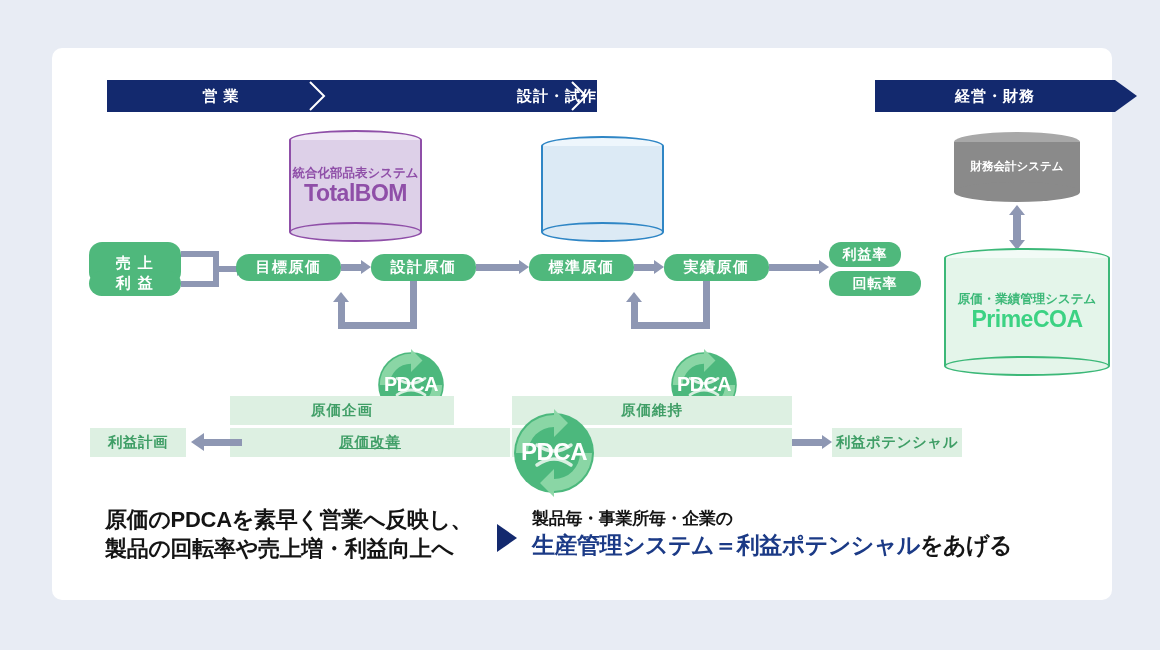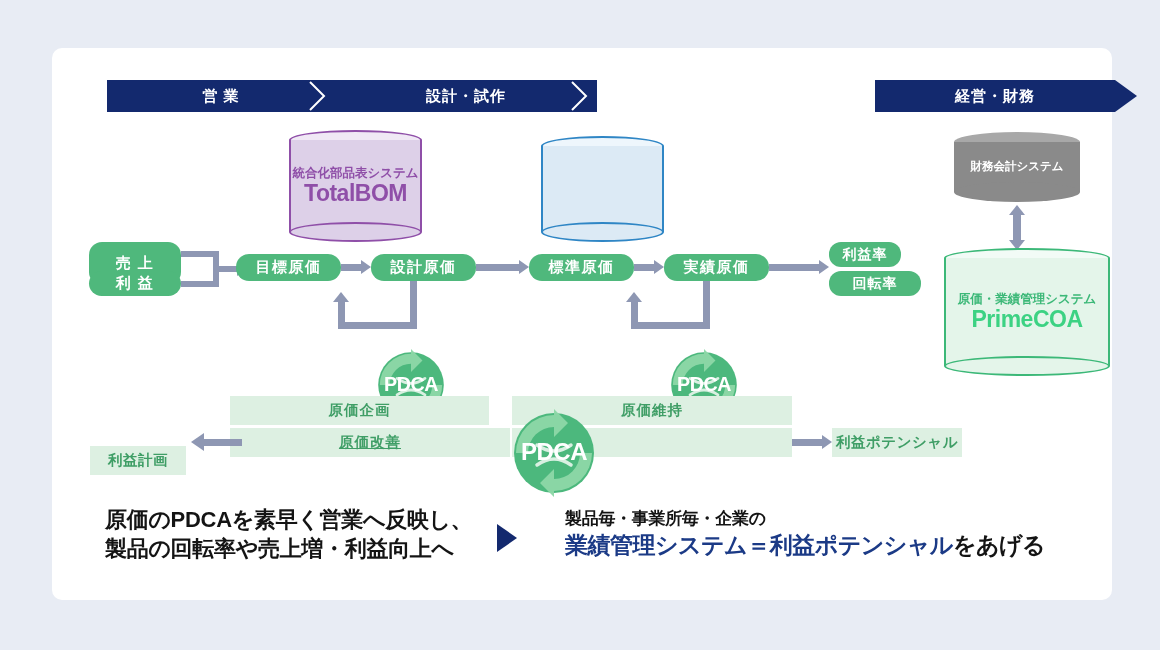--- a/index.html
+++ b/index.html
@@ -117,42 +117,42 @@
   .cap-left{
     position:absolute;left:105px;top:505px;width:390px;
     color:#141414;font-weight:bold;font-size:22px;line-height:1.33;
     letter-spacing:-0.3px;
   }
   .cap-tri{
     position:absolute;left:497px;top:524px;width:0;height:0;
     border-top:14px solid transparent;border-bottom:14px solid transparent;
     border-left:20px solid #13296e;
   }
-  .cap-right{position:absolute;left:532px;top:508px;width:560px;margin-left:33px;}
+  .cap-right{position:absolute;left:532px;top:508px;width:560px;}
   .cap-r1{color:#141414;font-weight:bold;font-size:17px;line-height:1.35;letter-spacing:-0.3px;}
   .cap-r2{font-weight:bold;font-size:23px;line-height:1.3;letter-spacing:-0.5px;color:#141414;}
   .cap-r2 .navy{color:#1b3a86;}
 </style>
 </head>
 <body>
 
 <div class="card">
 
   <div class="phasebar">
 
     <div class="phase" style="left:0;width:228px;">
       <span>営 業</span>
       <span class="chev">
         <svg width="32" height="32" viewBox="0 0 32 32">
             <path d="M6 2 L20 16 L6 30" fill="none" stroke="#ffffff" stroke-width="2"></path>
           </svg>
       </span>
     </div>
 
-    <div class="phase" style="left:228px;width:262px;">
+    <div class="phase" style="left:228px;width:262px;justify-content:flex-end;">
       <span>設計・試作</span>
       <span class="chev">
         <svg width="32" height="32" viewBox="0 0 32 32">
             <path d="M6 2 L20 16 L6 30" fill="none" stroke="#ffffff" stroke-width="2"></path>
           </svg>
       </span>
     </div>
 
 
     <div class="phase" style="left:768px;width:240px;">
@@ -265,26 +265,26 @@
         <path d="M50 94 L36 80 L50 66 L50 76 A26 26 0 0 0 76 50 L88 50 A38 38 0 0 1 50 88 Z"></path>
       </g>
       <g fill="none" stroke="#d9f0e2" stroke-width="3.5" stroke-linecap="round">
         <path d="M33 42 Q50 54 67 42"></path>
         <path d="M33 62 Q50 50 67 62"></path>
       </g>
       <text x="50" y="57" text-anchor="middle" font-family="Liberation Sans, sans-serif" font-size="24" font-weight="bold" fill="#ffffff" letter-spacing="-0.5">PDCA</text>
     </svg>
   </div>
 
-  <div class="band" style="left:178px;top:348px;width:259px;height:29px;">原価企画</div>
+  <div class="band" style="left:178px;top:348px;width:224px;height:29px;">原価企画</div>
   <div class="band" style="left:460px;top:348px;width:280px;height:29px;">原価維持</div>
   <div class="band" style="left:178px;top:380px;width:280px;height:29px;text-decoration:underline;">原価改善</div>
   <div class="band blank" style="left:460px;top:380px;width:280px;height:29px;"></div>
 
-  <div class="tag" style="left:38px;top:380px;width:96px;height:29px;margin-top:18px;">利益計画</div>
+  <div class="tag" style="left:38px;top:380px;width:96px;height:29px;">利益計画</div>
   <div class="conn" style="left:152px;top:391px;width:38px;height:7px;"></div>
   <div class="arrow-l" style="left:139px;top:385px;"></div>
 
   <div class="conn" style="left:740px;top:391px;width:32px;height:7px;"></div>
   <div class="arrow-r" style="left:770px;top:387px;"></div>
   <div class="tag" style="left:780px;top:380px;width:130px;height:29px;">利益ポテンシャル</div>
 
   <div class="pdca" style="left:452px;top:355px;width:100px;height:100px;">
     <svg width="100" height="100" viewBox="0 0 100 100">
       <circle cx="50" cy="50" r="40" fill="#4cb87d"></circle>
@@ -303,15 +303,15 @@
 </div>
 
 <div class="cap-left">
   <div>原価のPDCAを素早く営業へ反映し、</div>
   <div>製品の回転率や売上増・利益向上へ</div>
 </div>
 <div class="cap-tri"></div>
 <div class="cap-right">
   <div class="cap-r1">製品毎・事業所毎・企業の</div>
   <div class="cap-r2">
-    <span class="navy">業績管理システム</span><span class="navy">＝</span><span class="navy">利益ポテンシャル</span><span>をあげる</span>
+    <span class="navy">生産管理システム</span><span class="navy">＝</span><span class="navy">利益ポテンシャル</span><span>をあげる</span>
   </div>
 </div>
 
 </body></html>

